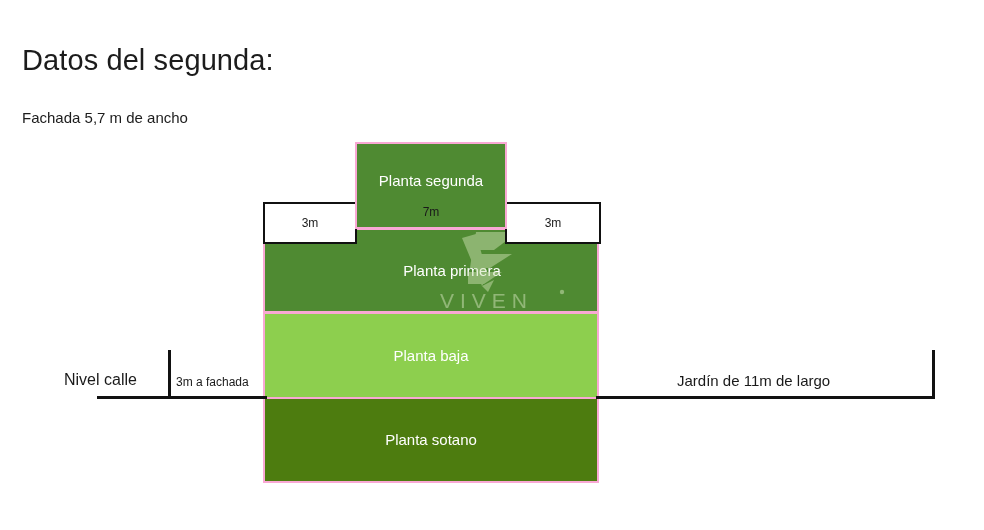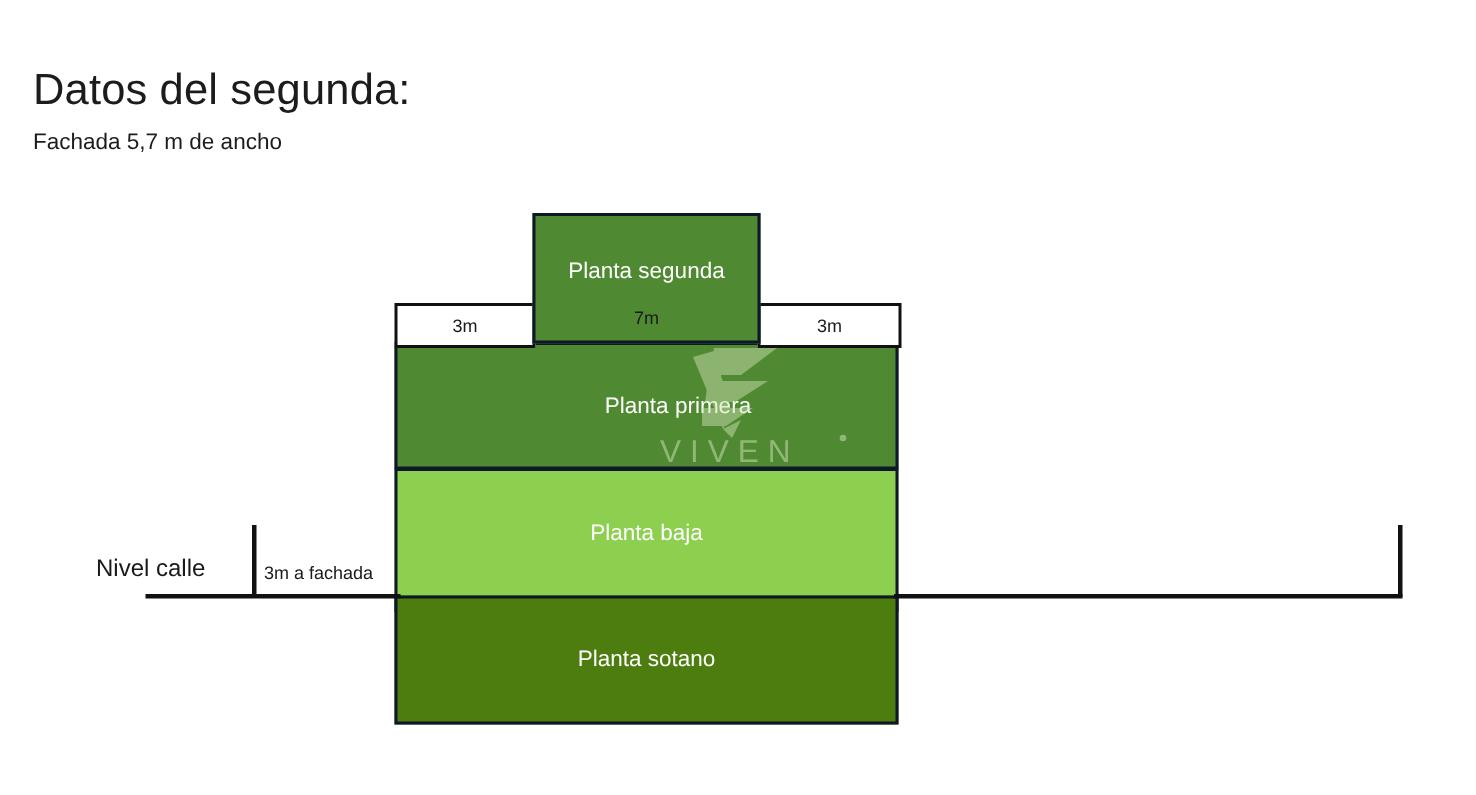--- a/index.html
+++ b/index.html
@@ -24,40 +24,40 @@
     top: 44px;
     font-size: 29px;
     font-weight: 400;
     letter-spacing: 0.1px;
     color: #1c1c1c;
     white-space: nowrap;
   }
   #page-subtitle {
     position: absolute;
     left: 22px;
-    top: 86px;
+    top: 109px;
     font-size: 15px;
     font-weight: 400;
     color: #1c1c1c;
     white-space: nowrap;
   }
 
   
   #diagram {
     position: absolute;
     left: 0;
     top: 0;
     width: 984px;
     height: 530px;
   }
 
   .blk {
     position: absolute;
     box-sizing: border-box;
-    border: 2px solid #0f172a;
+    border: 2px solid #f9a8d4;
     display: flex;
     flex-direction: column;
     align-items: center;
     justify-content: center;
   }
 
   .blk .blk-label {
     font-size: 15px;
     color: #ffffff;
     line-height: 1.2;
@@ -89,21 +89,21 @@
     text-align: center;
   }
 
   
   .terrace {
     position: absolute;
     box-sizing: border-box;
     border: 2px solid #111111;
     background: #ffffff;
     top: 202px;
-    height: 30px;
+    height: 42px;
     display: flex;
     align-items: center;
     justify-content: center;
     z-index: 3;
   }
   .terrace span {
     font-size: 12px;
     color: #1a1a1a;
     white-space: nowrap;
   }
@@ -242,14 +242,15 @@
     <span class="blk-label">Planta sotano</span>
   </div>
 
   <div class="rule-h" id="street-line-left"></div>
   <div class="rule-h" id="street-line-right"></div>
   <div class="rule-v" id="tick-left"></div>
   <div class="rule-v" id="tick-right"></div>
 
   <div class="annot" id="annot-street">Nivel calle</div>
   <div class="annot" id="annot-facade">3m a fachada</div>
+  <div class="annot" id="annot-garden">Jardín de 11m de largo</div>
 
 </div>
 
 </body></html>

